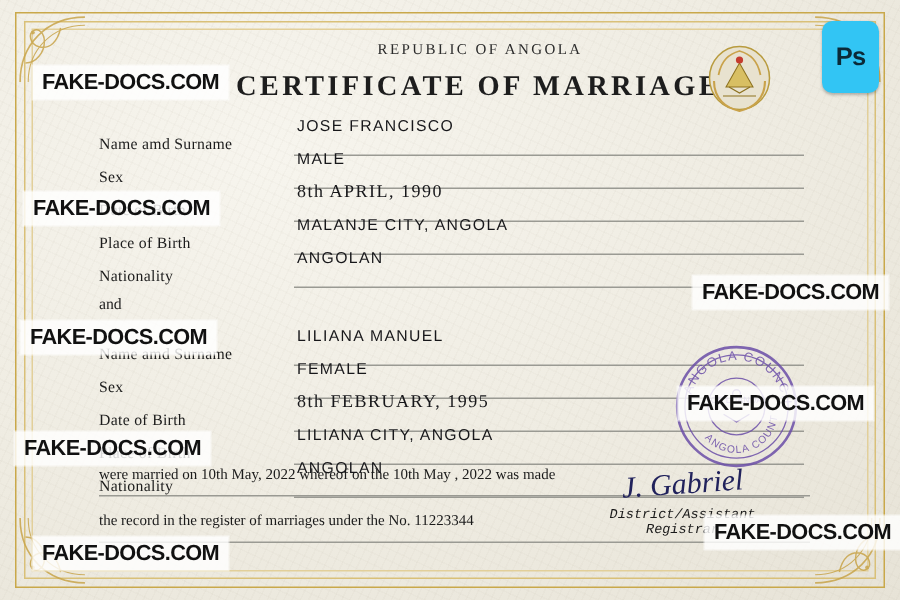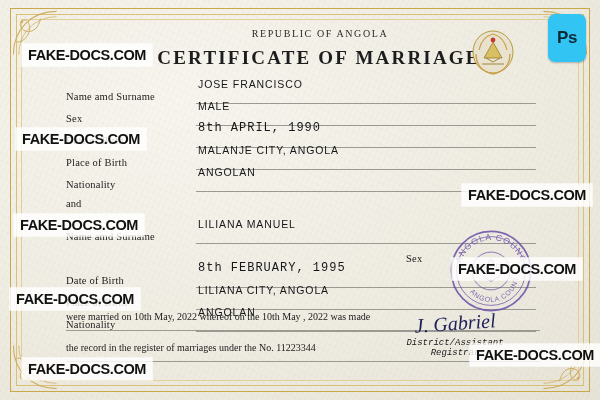--- a/index.html
+++ b/index.html
@@ -136,21 +136,21 @@
     font-family: "Liberation Sans", sans-serif;
     font-size: 10.5px;
     letter-spacing: 0.9px;
     color: #17171a;
     padding-bottom: 12px;
     padding-left: 2px;
     min-height: 13px;
     margin-top: 48px;
   }
   .fval.hand {
-    font-family: Liberation Mono, monospace;
+    font-family: Liberation Serif, serif;
     font-size: 12px;
     letter-spacing: 1px;
   }
   .androw {
     height: 24px;
     font-size: 10.5px;
     padding-top: 6px;
     color: #1c1c1c;
   }
 
@@ -303,20 +303,21 @@
     </div>
 
     <div class="androw">and</div>
 
     <div class="frow">
       <div class="flabel">Name amd Surname</div>
       <div class="fval">LILIANA MANUEL</div>
     </div>
     <div class="frow">
       <div class="flabel">Sex</div>
+      <div class="fval">FEMALE</div>
     </div>
     <div class="frow">
       <div class="flabel">Date of Birth</div>
       <div class="fval hand">8th FEBRUARY, 1995</div>
     </div>
     <div class="frow">
       <div class="flabel">Place of Birth</div>
       <div class="fval">LILIANA CITY, ANGOLA</div>
     </div>
     <div class="frow">

